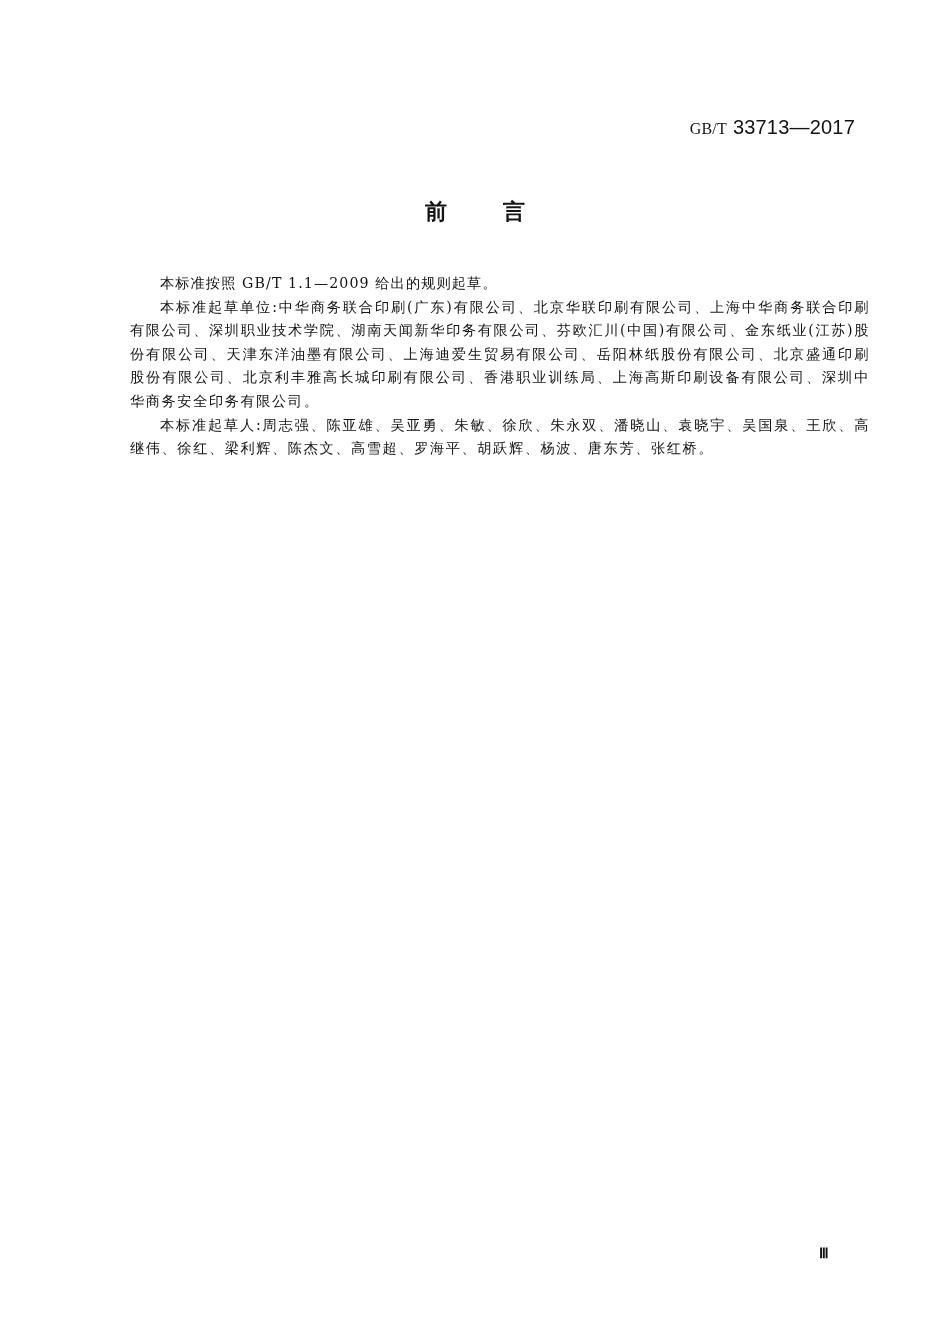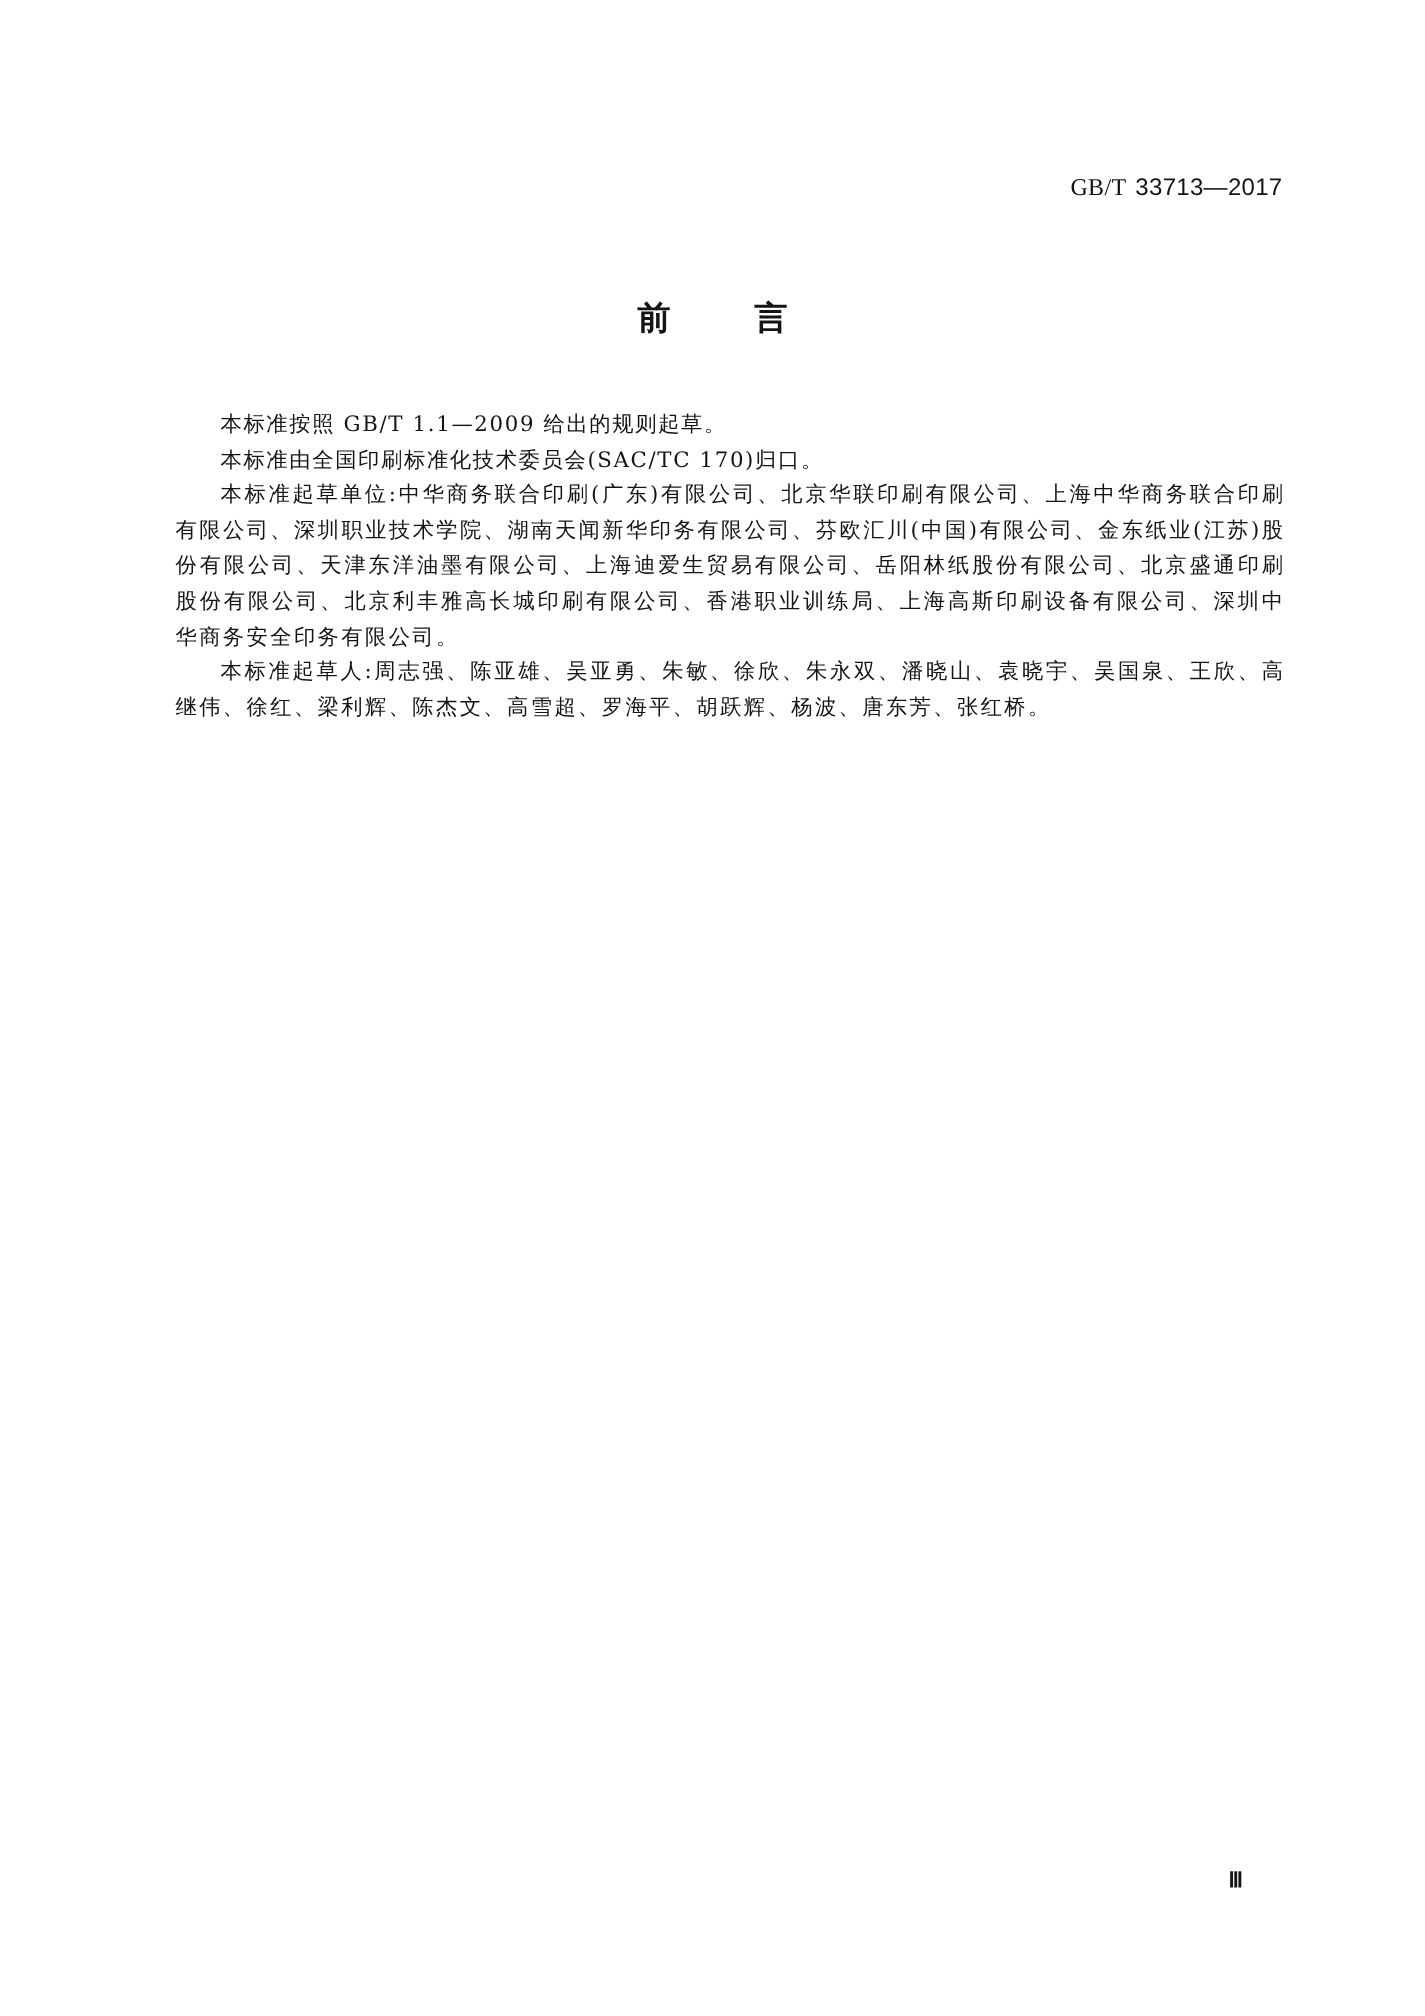--- a/index.html
+++ b/index.html
@@ -23,40 +23,40 @@
       letter-spacing: 0.2px;
       white-space: nowrap;
     }
     .std-code .gbt {
       font-family: "Liberation Serif", serif;
       font-weight: normal;
       font-size: 16px;
     }
     .std-code .num {
       font-family: "Liberation Sans", sans-serif;
-      font-size: 16px;
+      font-size: 20px;
       margin-left: 6px;
     }
     .title {
       position: absolute;
       top: 197px;
       left: 0;
       width: 950px;
       text-align: center;
       font-family: "DejaVu Sans", sans-serif;
       font-weight: bold;
       font-size: 22px;
       letter-spacing: 0;
     }
     .title span { display: inline-block; }
     .title .gap { width: 56px; }
     .content {
       position: absolute;
       top: 272px;
-      left: 117px;
+      left: 130px;
       width: 740px;
       font-size: 14.2px;
       line-height: 23.6px;
       letter-spacing: 1.1px;
       text-align: justify;
     }
     .content p {
       margin: 0;
       text-indent: 30px;
     }
@@ -76,18 +76,17 @@
 <div class="std-code">
   <span class="gbt">GB/T</span><span class="num">33713—2017</span>
 </div>
 
 <div class="title">
   <span>前</span><span class="gap"></span><span>言</span>
 </div>
 
 <div class="content">
   <p>本标准按照 GB/T 1.1—2009 给出的规则起草。</p>
-  <p>本标准由全国印刷标准化技术委员会(SAC/TC 170)归口。</p>
   <p class="para-wide">本标准起草单位:中华商务联合印刷(广东)有限公司、北京华联印刷有限公司、上海中华商务联合印刷有限公司、深圳职业技术学院、湖南天闻新华印务有限公司、芬欧汇川(中国)有限公司、金东纸业(江苏)股份有限公司、天津东洋油墨有限公司、上海迪爱生贸易有限公司、岳阳林纸股份有限公司、北京盛通印刷股份有限公司、北京利丰雅高长城印刷有限公司、香港职业训练局、上海高斯印刷设备有限公司、深圳中华商务安全印务有限公司。</p>
   <p class="para-wide">本标准起草人:周志强、陈亚雄、吴亚勇、朱敏、徐欣、朱永双、潘晓山、袁晓宇、吴国泉、王欣、高继伟、徐红、梁利辉、陈杰文、高雪超、罗海平、胡跃辉、杨波、唐东芳、张红桥。</p>
 </div>
 
 <div class="page-number">Ⅲ</div>
 
 </body></html>

